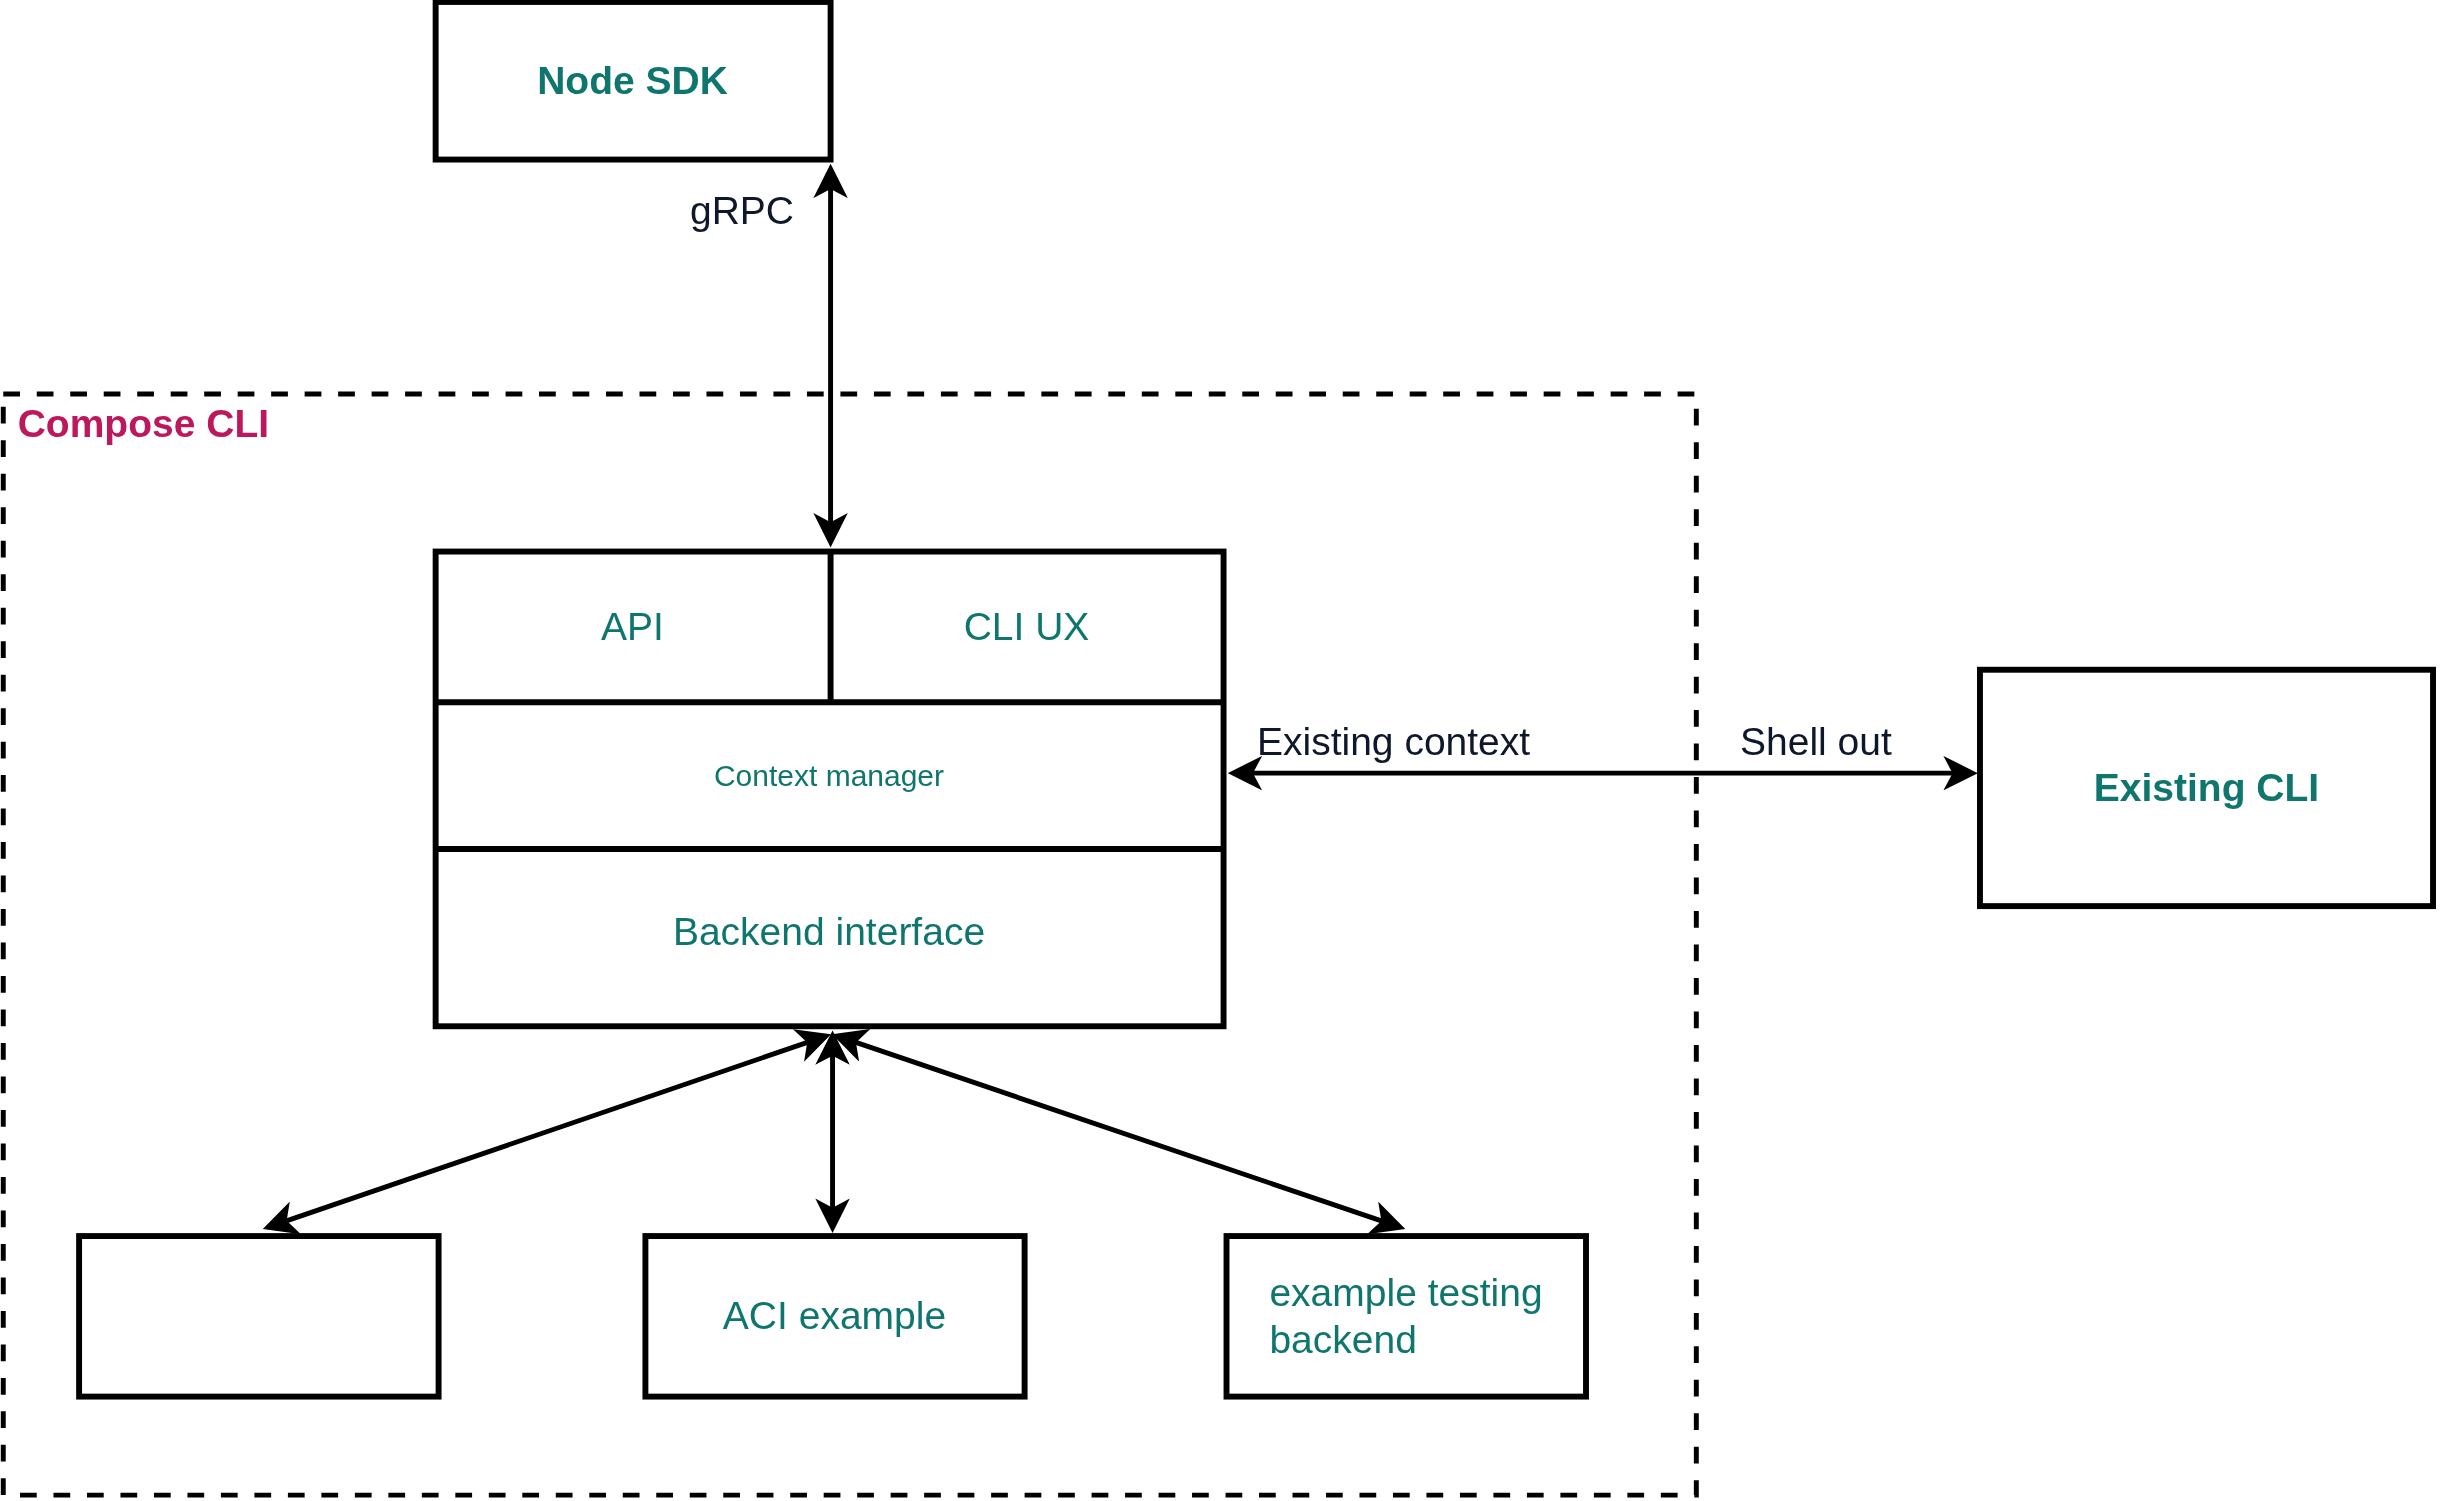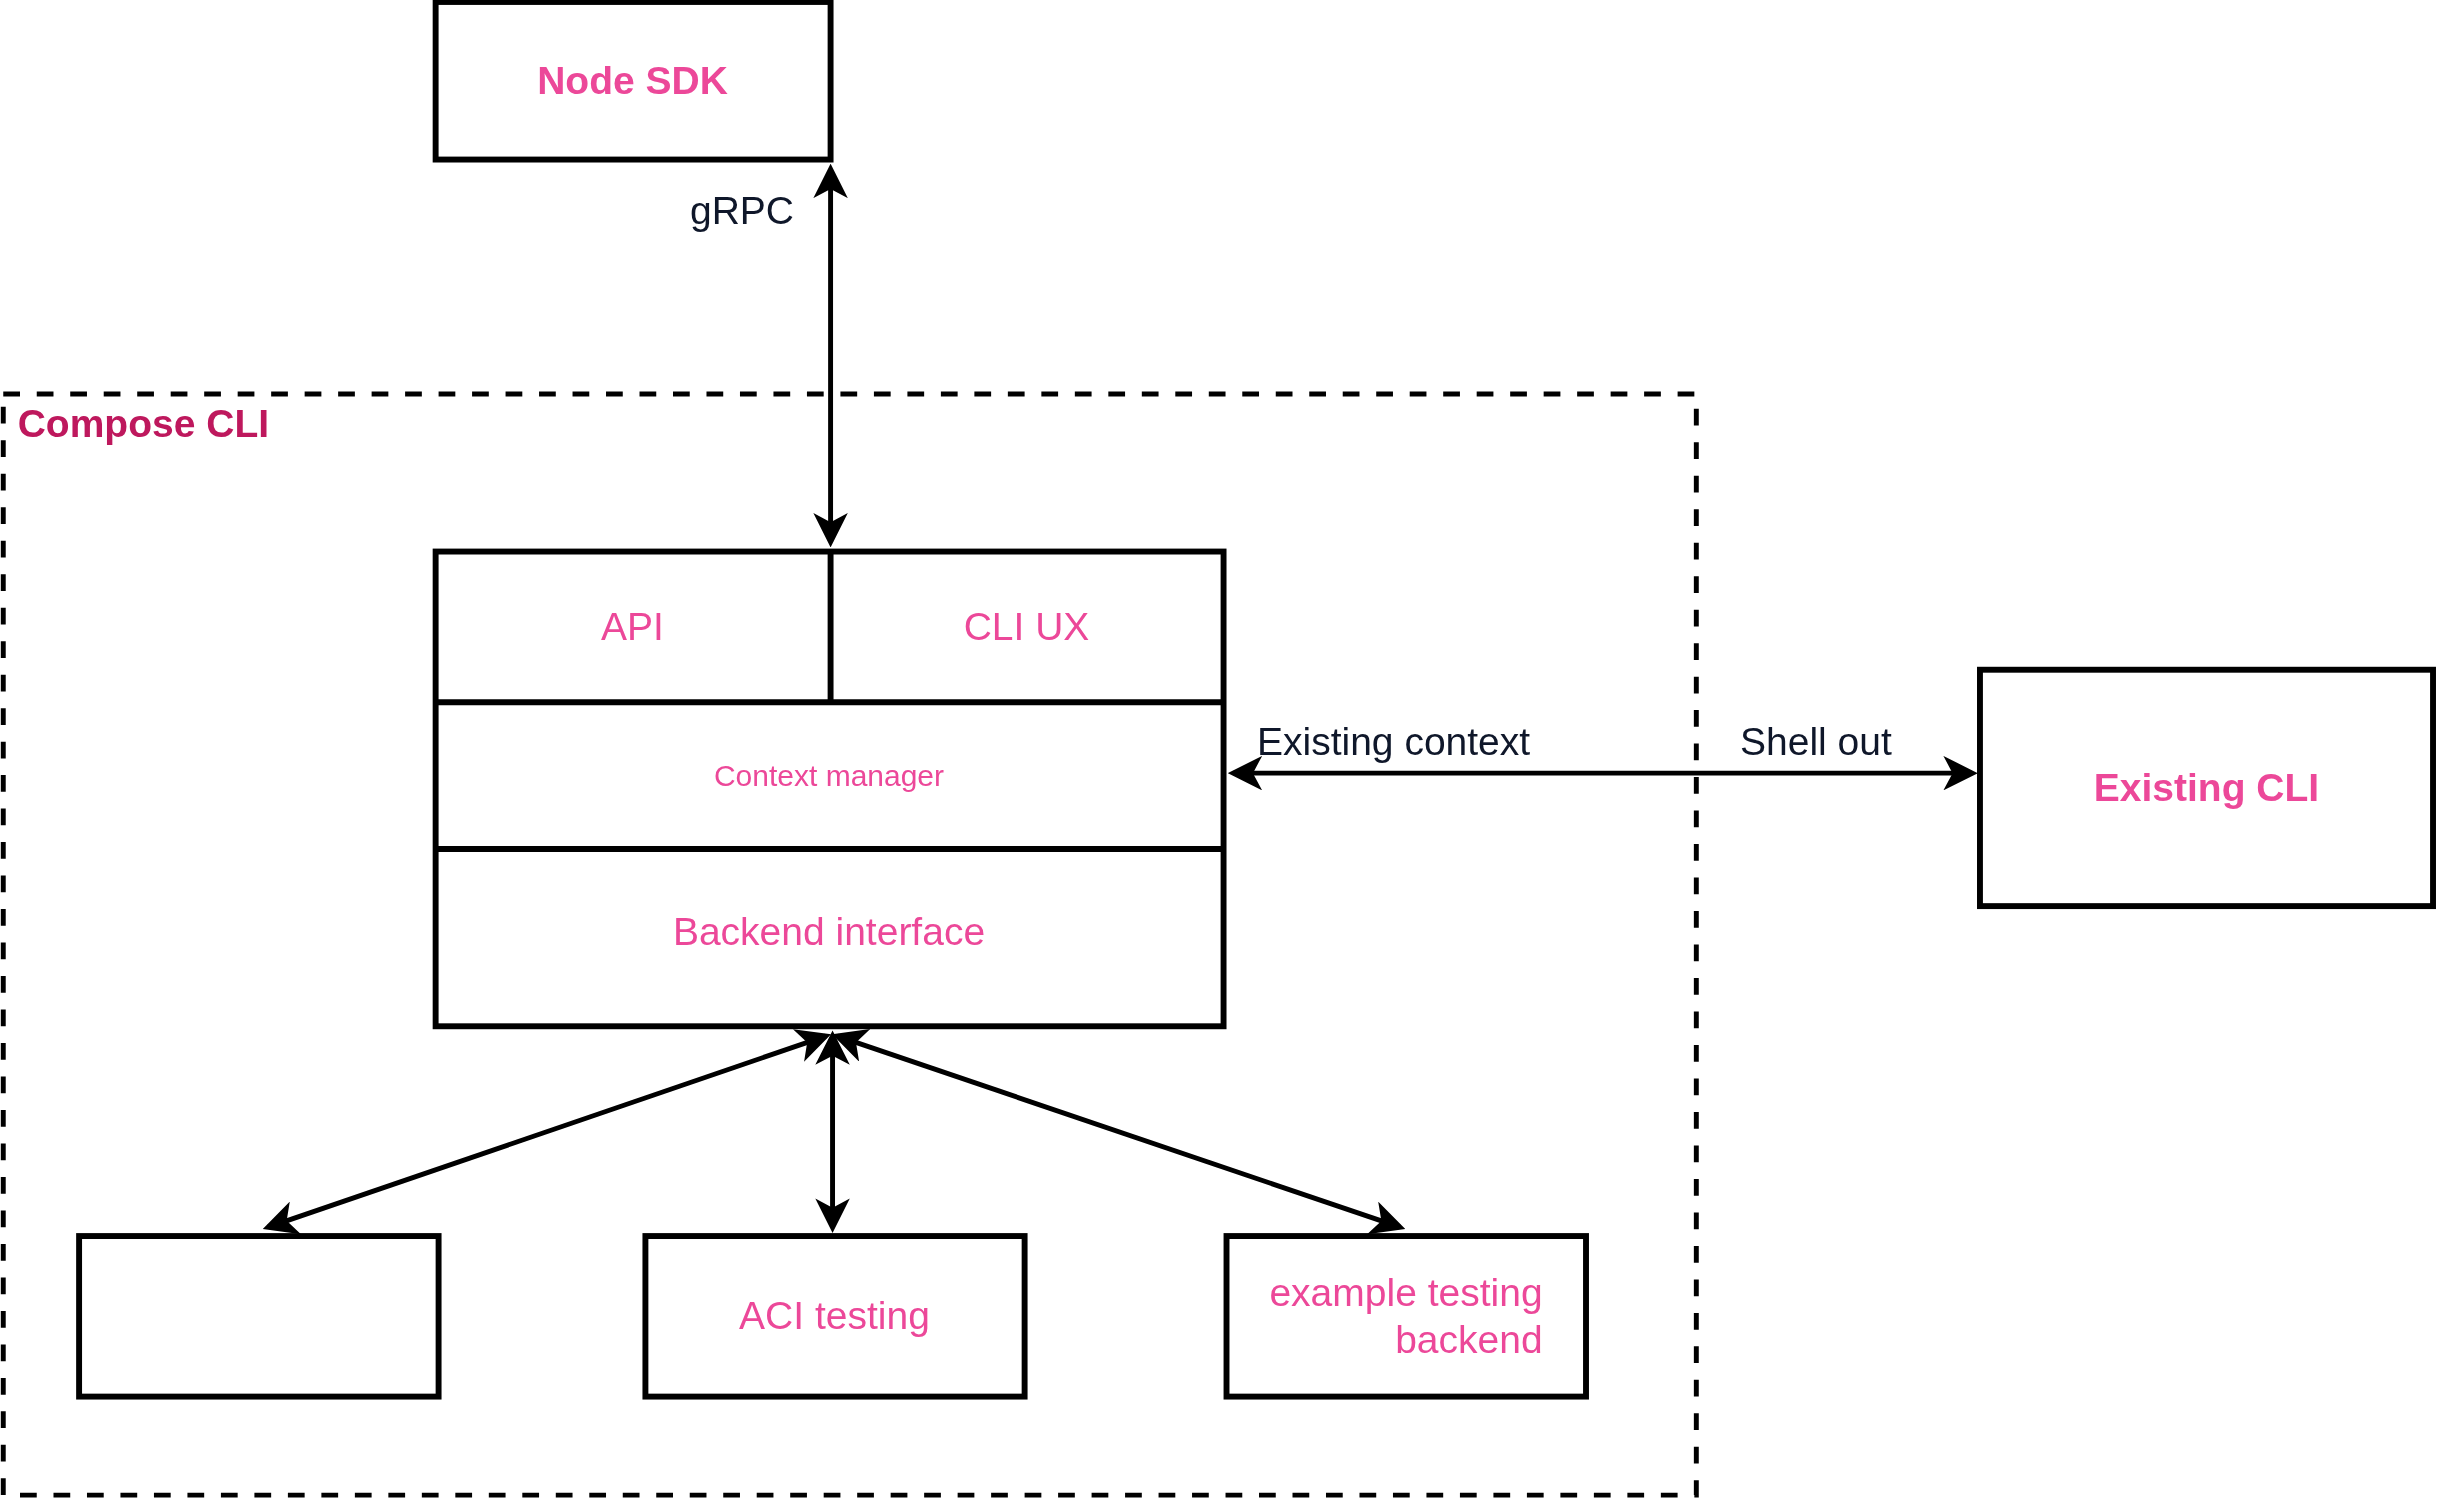--- a/index.html
+++ b/index.html
@@ -24,22 +24,22 @@
     top: 0;
     left: 0;
     width: 2455px;
     height: 1501px;
   }
   .node-label {
     position: absolute;
     display: flex;
     align-items: center;
     justify-content: center;
-    text-align: right;
-    color: #ec4899;
+    text-align: left;
+    color: #0f766e;
     line-height: 1.18;
     pointer-events: none;
     white-space: pre-line;
   }
   .lbl-bold { font-weight: bold; }
   .lbl-reg  { font-weight: normal; }
   .edge-label {
     position: absolute;
     color: #0f172a;
     font-weight: normal;
@@ -106,21 +106,21 @@
 
   <div class="node-label lbl-reg" style="left:830px; top:552px; width:393px; height:151px; font-size:39px;">CLI UX</div>
 
   <div class="node-label lbl-reg" style="left:435px; top:702px; width:788px; height:147px; font-size:30px;">Context manager</div>
 
   <div class="node-label lbl-bold" style="left:1980px; top:670px; width:453px; height:236px; font-size:39px;">Existing CLI</div>
 
   <div class="node-label lbl-reg" style="left:435px; top:849px; width:788px; height:167px; font-size:39px;">Backend interface</div>
 
 
-  <div class="node-label lbl-reg" style="left:645px; top:1236px; width:379px; height:161px; font-size:39px;">ACI testing</div>
+  <div class="node-label lbl-reg" style="left:645px; top:1236px; width:379px; height:161px; font-size:39px;">ACI example</div>
 
   <div class="node-label lbl-reg" style="left:1226px; top:1236px; width:360px; height:161px; font-size:39px;">example testing
 backend</div>
 
   <div class="edge-label" style="left:690px; top:189px; font-size:39px;">gRPC</div>
 
   <div class="edge-label" style="left:1257px; top:720px; font-size:39px;text-align:center;">Existing context</div>
 
   <div class="edge-label" style="left:1740px; top:720px; font-size:39px;">Shell out</div>
 

